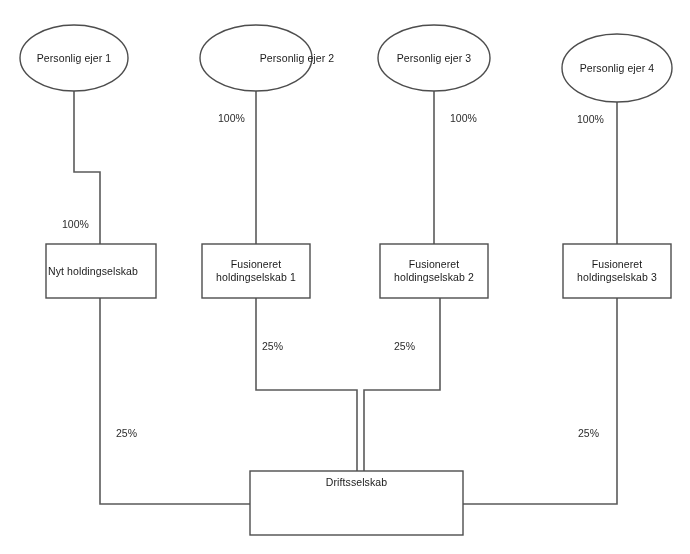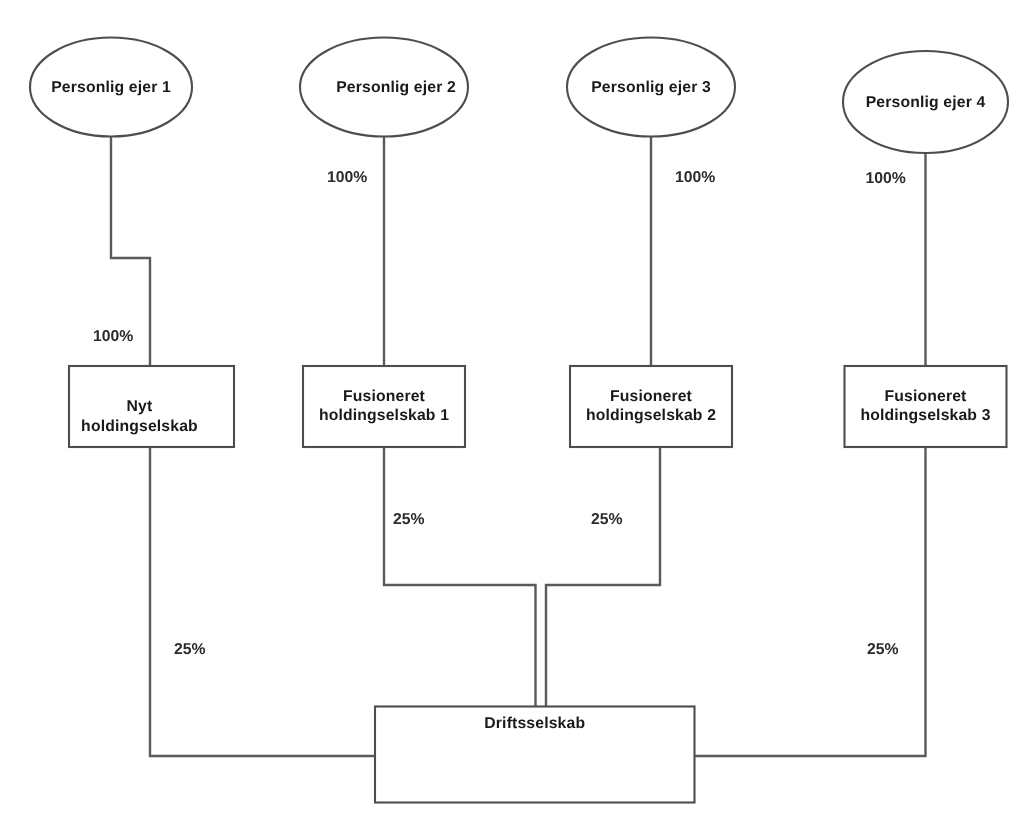--- a/index.html
+++ b/index.html
@@ -54,21 +54,21 @@
     font-family: "Liberation Sans", sans-serif;
     font-size: 10.5px;
     line-height: 12px;
     white-space: nowrap;
     pointer-events: none;
   }
 </style>
 </head>
 <body>
 
-<div id="diagram-root" style="background: rgb(255, 255, 255); font-weight: bold;">
+<div id="diagram-root" style="background: rgb(255, 255, 255);">
 
   <svg id="diagram-svg" viewBox="0 0 690 554">
 
     <g>
       <path class="edge-path" d="M 74 91 L 74 172 L 100 172 L 100 244" style="stroke: rgb(90, 90, 90);"></path>
       <path class="edge-path" d="M 256 91 L 256 244" style="stroke: rgb(90, 90, 90);"></path>
       <path class="edge-path" d="M 434 91 L 434 244" style="stroke: rgb(90, 90, 90);"></path>
       <path class="edge-path" d="M 617 102 L 617 244" style="stroke: rgb(90, 90, 90);"></path>
       <path class="edge-path" d="M 100 298 L 100 504 L 250 504" style="stroke: rgb(90, 90, 90);"></path>
       <path class="edge-path" d="M 256 298 L 256 390 L 357 390 L 357 471" style="stroke: rgb(90, 90, 90);"></path>
@@ -91,21 +91,21 @@
     </g>
 
     <g>
       <rect class="node-shape" x="250" y="471" width="213" height="64" style="stroke: rgb(77, 77, 77);"></rect>
     </g>
 
   </svg>
 
   <div>
     <div class="node-label" style="left: 20px; width: 108px; top: 51.5px;">Personlig ejer 1</div>
-    <div class="node-label" style="left: 200px; width: 128px; top: 51.5px;">Personlig ejer 2</div>
+    <div class="node-label" style="left: 200px; width: 128px; top: 51.5px; padding-left: 33px;">Personlig ejer 2</div>
     <div class="node-label" style="left: 378px; width: 112px; top: 51.5px;">Personlig ejer 3</div>
     <div class="node-label" style="left: 562px; width: 110px; top: 61.5px;">Personlig ejer 4</div>
 
     <div class="node-label" style="left: 46px; width: 94px; top: 264.5px;">Nyt holdingselskab</div>
     <div class="node-label" style="left: 202px; width: 108px; top: 258px;">Fusioneret
 holdingselskab 1</div>
     <div class="node-label" style="left: 380px; width: 108px; top: 258px;">Fusioneret
 holdingselskab 2</div>
     <div class="node-label" style="left: 563px; width: 108px; top: 258px;">Fusioneret
 holdingselskab 3</div>

